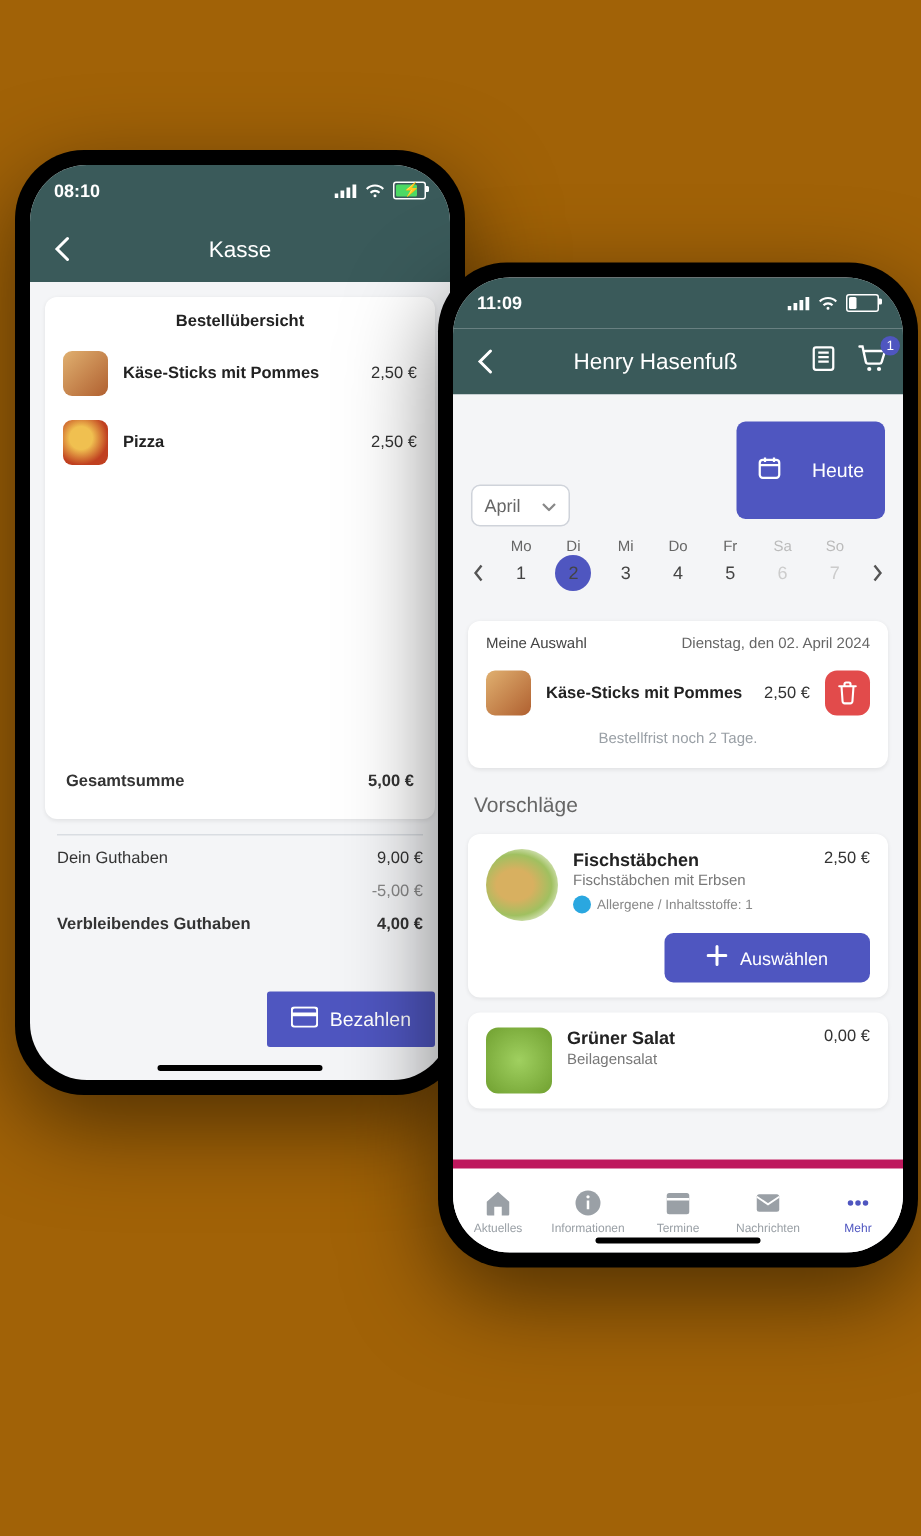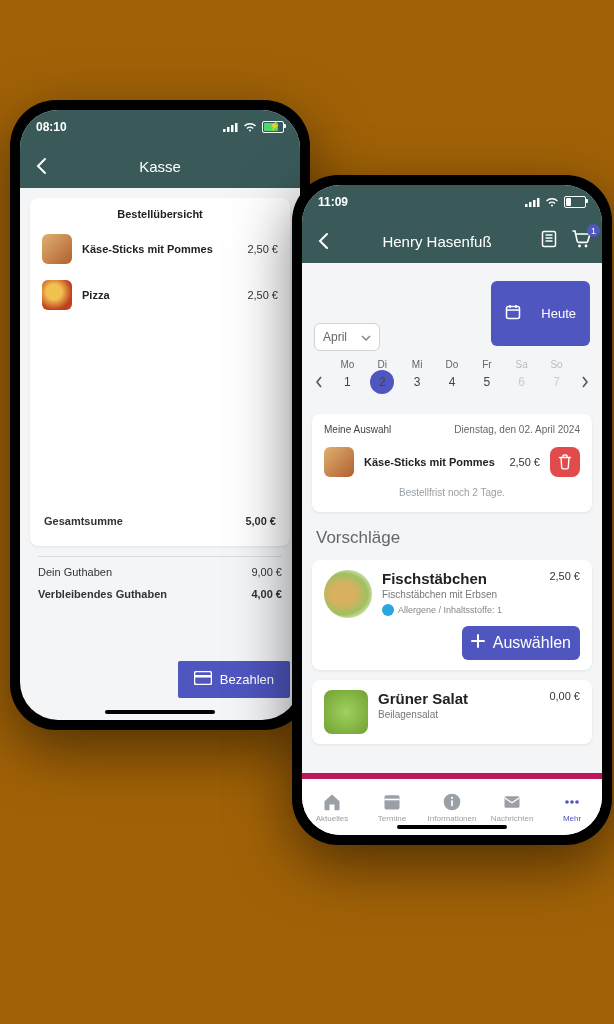--- a/index.html
+++ b/index.html
@@ -80,30 +80,30 @@
   .week .days span{font-size:12px;color:#444;}
   .week .days span.wk{color:#ccc;}
   .week .nav{color:#555;display:flex;align-items:center;justify-content:center;}
   .day-sel{width:24px;height:24px;line-height:24px;border-radius:12px;background:var(--indigo);color:#fff;display:inline-block;}
 
   .meine{padding:10px 12px 12px;}
   .meine .top{display:flex;justify-content:space-between;font-size:10px;color:#666;margin-bottom:8px;}
   .meine .top .l{color:#444;}
   .deadline{text-align:center;font-size:10px;color:#9aa0a6;padding:6px 0 2px;}
 
-  .vorschlage-title{font-size:17px;color:#666;padding:6px 14px 2px;}
+  .vorschlage-title{font-size:14px;color:#666;padding:6px 14px 2px;}
   .sugg{padding:10px 12px;}
   .sugg-row{display:flex;gap:10px;align-items:flex-start;}
   .sugg-info{flex:1;}
-  .sugg-name{font-size:15px;font-weight:700;color:#222;}
+  .sugg-name{font-size:12px;font-weight:700;color:#222;}
   .sugg-sub{font-size:10px;color:#777;margin-top:2px;}
   .allergen{font-size:9px;color:#888;margin-top:4px;display:flex;align-items:center;gap:4px;}
   .allergen .dot{width:12px;height:12px;border-radius:6px;background:#2aa7e0;display:inline-block;}
   .sugg-price{font-size:11px;color:#333;white-space:nowrap;}
-  .select-btn{background:var(--indigo);color:#fff;border-radius:6px;padding:8px 9px;display:inline-flex;align-items:center;gap:8px;font-size:16px;margin-top:8px;float:right;}
+  .select-btn{background:var(--indigo);color:#fff;border-radius:6px;padding:8px 28px;display:inline-flex;align-items:center;gap:8px;font-size:12px;margin-top:8px;float:right;}
   .clearfix::after{content:"";display:block;clear:both;}
 
   
   .tabbar{position:absolute;left:0;right:0;bottom:0;height:56px;background:#fff;border-top:6px solid #be185d;display:flex;}
   .tab{flex:1;display:flex;flex-direction:column;align-items:center;justify-content:center;gap:2px;color:var(--grey);font-size:8px;}
   .tab.active{color:var(--indigo);}
   .tab svg{width:20px;height:20px;}
 </style>
 </head>
 <body>
@@ -164,20 +164,23 @@
             <span>5,00 €</span>
           </div>
         </div>
       </div>
 
       <div class="totals" style="padding:0 18px;">
         <hr class="div">
         <div class="trow">
           <span>Dein Guthaben</span>
           <span>9,00 €</span>
+        </div>
+        <div class="trow dim">
+          <span>-5,00 €</span>
         </div>
         <div class="trow bold">
           <span>Verbleibendes Guthaben</span>
           <span>4,00 €</span>
         </div>
       </div>
 
       <div class="pay-btn">
         <span>
           <svg width="18" height="14" viewBox="0 0 18 14">
@@ -357,32 +360,32 @@
 
       <div class="tabbar">
         <div class="tab">
           <svg viewBox="0 0 24 24">
               <path d="M3 11l9-8 9 8v10a1 1 0 01-1 1h-5v-7H9v7H4a1 1 0 01-1-1z" fill="currentColor"></path>
             </svg>
           <span>Aktuelles</span>
         </div>
         <div class="tab">
           <svg viewBox="0 0 24 24">
-              <rect x="3" y="4" width="18" height="17" rx="2" fill="currentColor"></rect>
-              <rect x="3" y="8" width="18" height="2" fill="#fff"></rect>
-            </svg>
-          <span>Termine</span>
-        </div>
-        <div class="tab">
-          <svg viewBox="0 0 24 24">
               <circle cx="12" cy="12" r="10" fill="currentColor"></circle>
               <rect x="11" y="10" width="2" height="7" fill="#fff"></rect>
               <circle cx="12" cy="7" r="1.3" fill="#fff"></circle>
             </svg>
           <span>Informationen</span>
+        </div>
+        <div class="tab">
+          <svg viewBox="0 0 24 24">
+              <rect x="3" y="4" width="18" height="17" rx="2" fill="currentColor"></rect>
+              <rect x="3" y="8" width="18" height="2" fill="#fff"></rect>
+            </svg>
+          <span>Termine</span>
         </div>
         <div class="tab">
           <svg viewBox="0 0 24 24">
               <rect x="3" y="5" width="18" height="14" rx="2" fill="currentColor"></rect>
               <path d="M3 7l9 6 9-6" stroke="#fff" stroke-width="1.5" fill="none"></path>
             </svg>
           <span>Nachrichten</span>
         </div>
         <div class="tab active">
           <svg viewBox="0 0 24 24">

